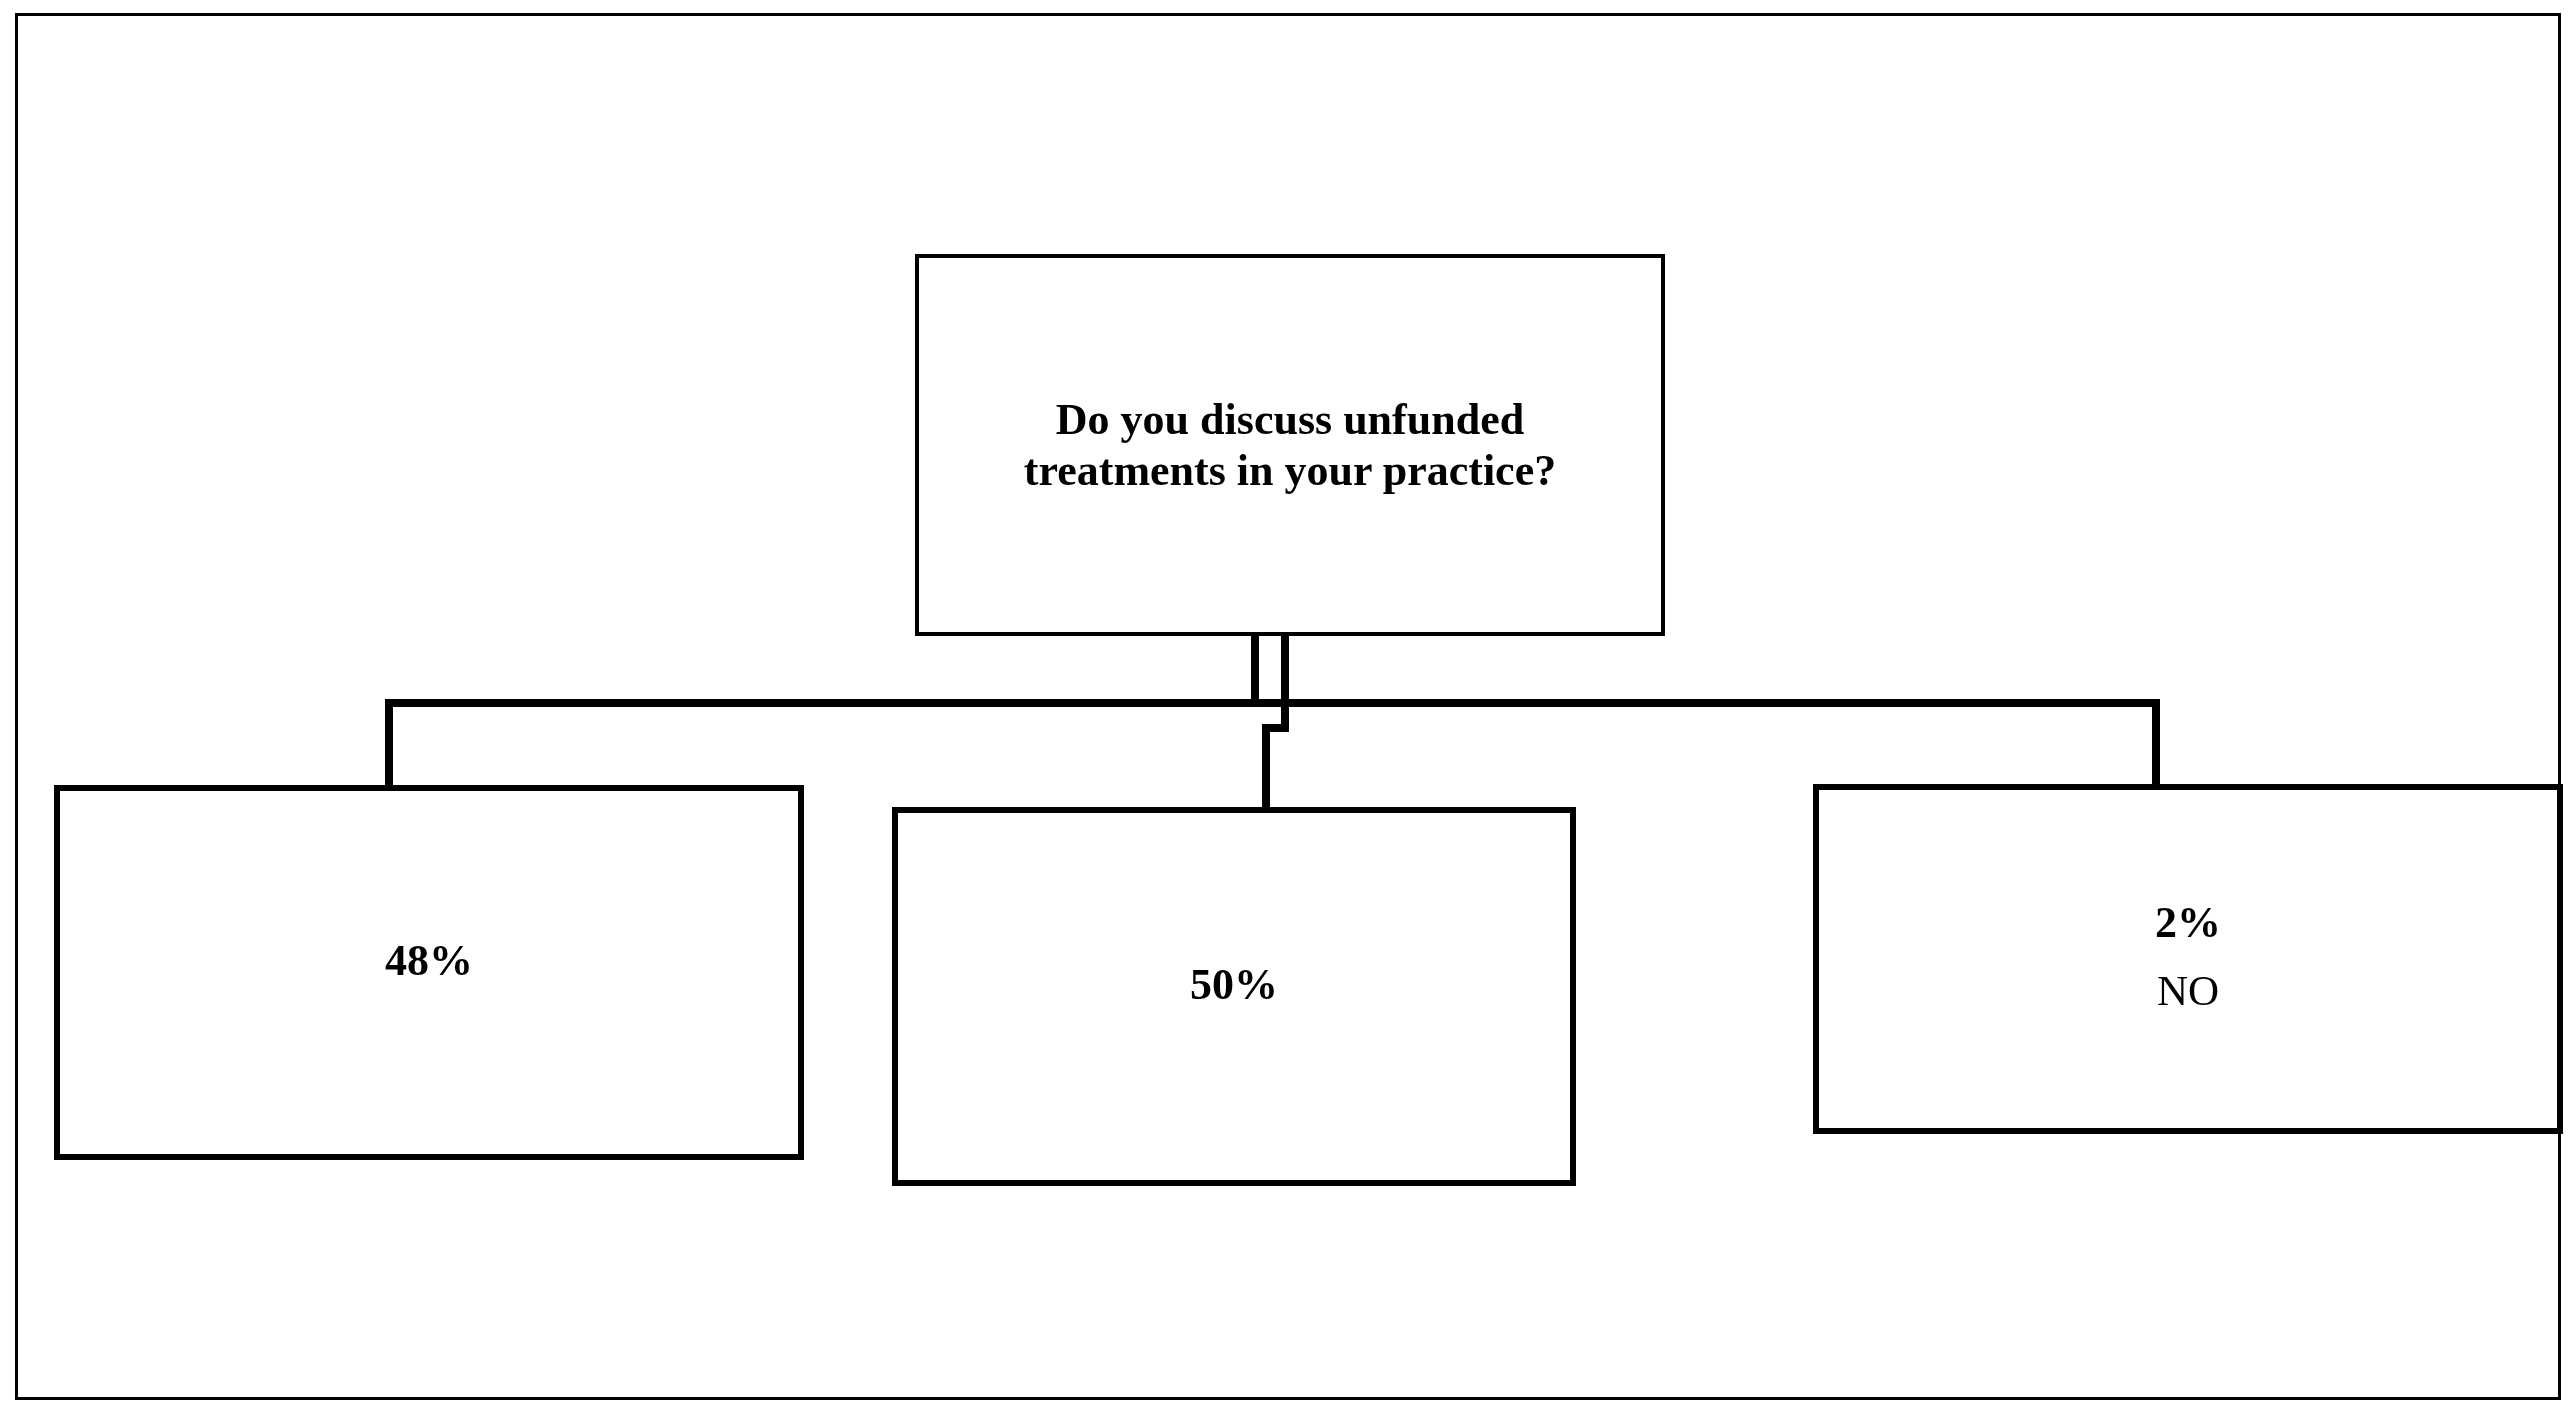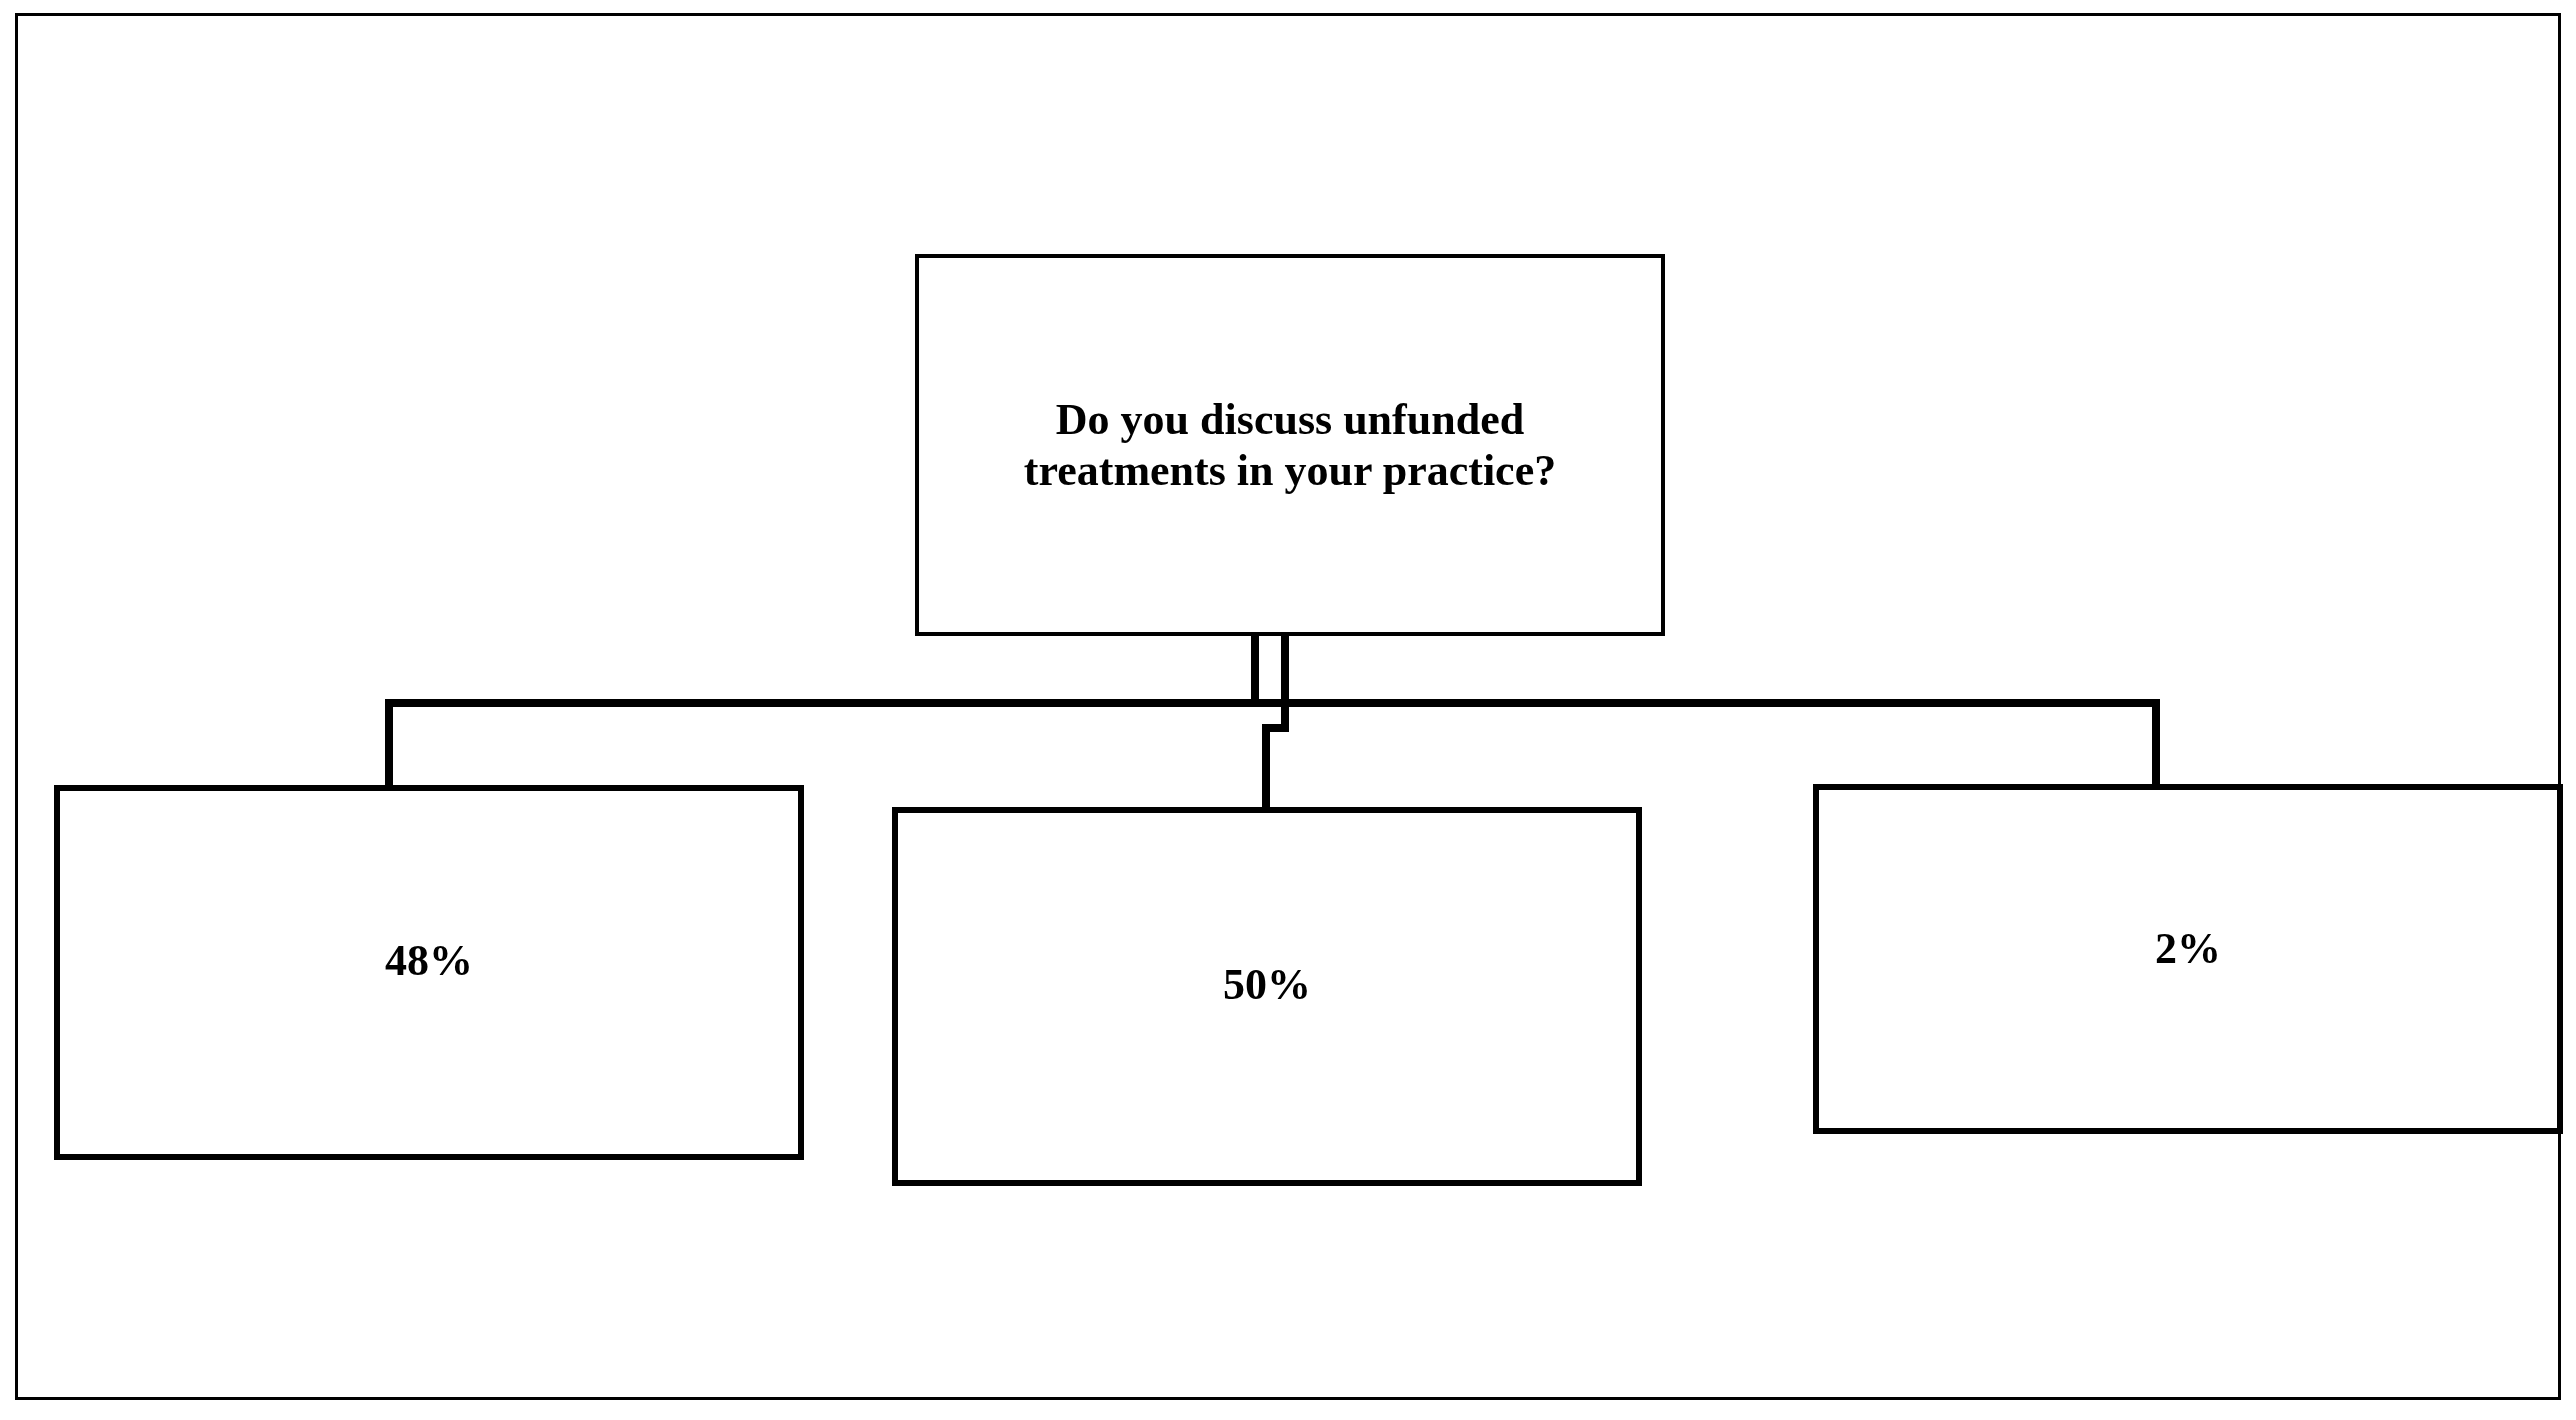--- a/index.html
+++ b/index.html
@@ -58,21 +58,21 @@
     left: 15px;
     top: 785px;
     width: 750px;
     height: 375px;
     border-width: 6.7px;
     margin-left: 39px;
   }
   .node-middle {
     left: 892px;
     top: 807px;
-    width: 750px;
+    width: 684px;
     height: 379px;
     border-width: 6.7px;
   }
   .node-right {
     left: 1813px;
     top: 784px;
     width: 750px;
     height: 350px;
     border-width: 6px;
   }
@@ -144,16 +144,17 @@
   <div class="node node-left">
     <div class="pct">48%</div>
   </div>
 
   <div class="node node-middle">
     <div class="pct">50%</div>
   </div>
 
   <div class="node node-right">
     <div class="pct">2%</div>
+    <div class="answer">NO</div>
   </div>
 
 </div>
 
 
 </body></html>

